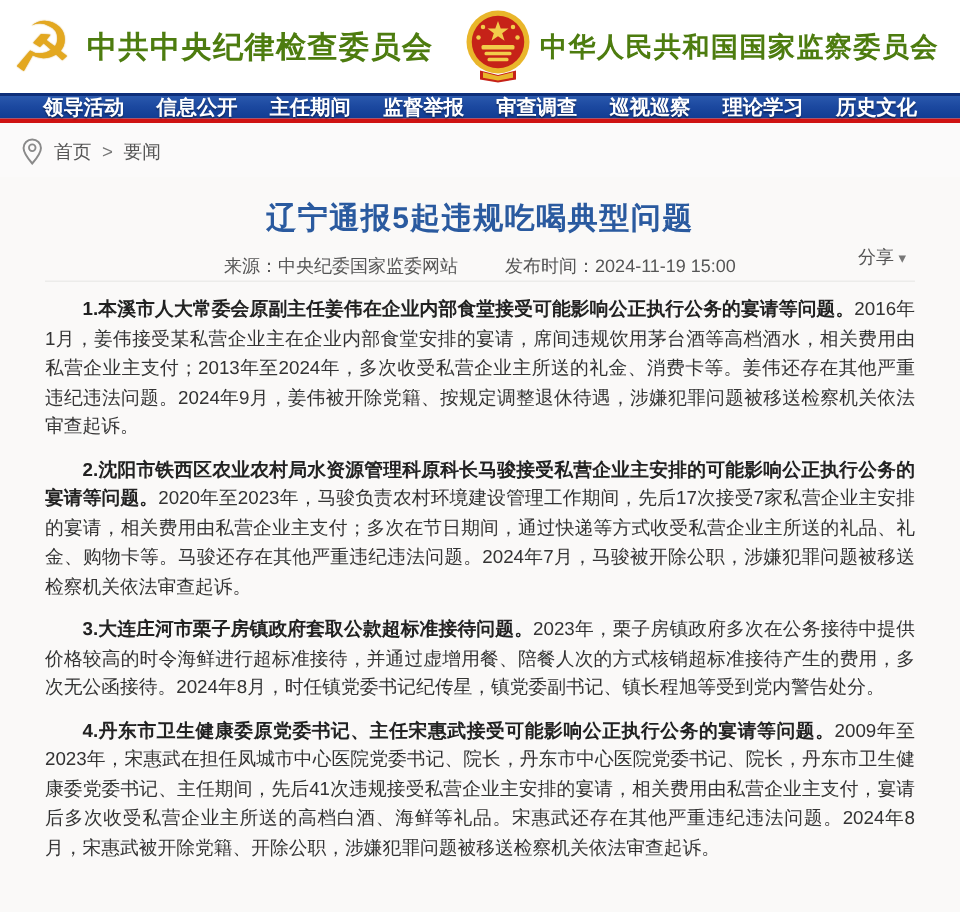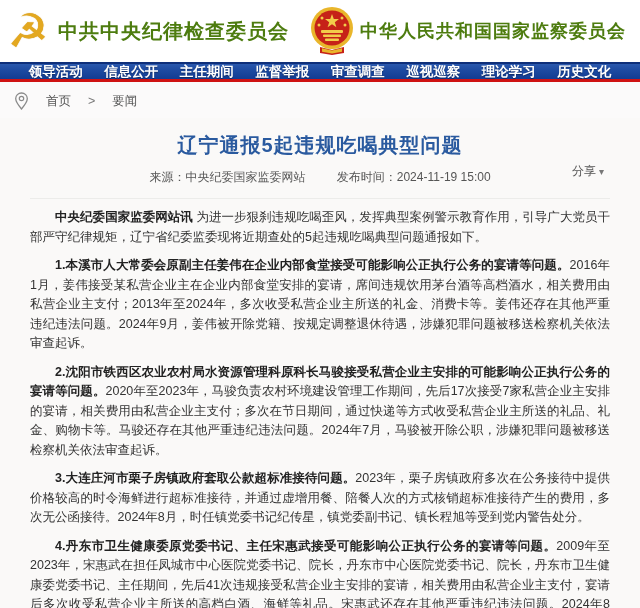--- a/index.html
+++ b/index.html
@@ -39,38 +39,38 @@
     padding: 0 18px;
   }
   .nav-item {
     color: #ffffff; font-weight: bold; font-size: 13.5px;
     text-shadow: 0 1px 1px rgba(0,0,0,.35);
     cursor: pointer; white-space: nowrap;
   }
 
   
   .breadcrumb {
-    display: flex; align-items: center; gap: 17px;
+    display: flex; align-items: center; gap: 7px;
     padding: 10px 0 8px 14px; font-size: 12.5px; color: #555;
     background: #fbfafa;
   }
   .pin-icon { width: 15px; height: 18px; }
   .crumb { cursor: pointer; }
   .crumb-sep { color: #777; }
 
   
   .article { padding: 6px 30px 0 30px; position: relative; }
   .article-title {
     text-align: center; color: #2a5a9f; font-size: 20px; font-weight: bold;
     letter-spacing: 1px; padding: 8px 0 10px 0;
   }
   .meta-row {
     position: relative; text-align: center;
     font-size: 12px; color: #555;
-    padding-bottom: 12px; border-bottom: 1px solid #ececea;
+    padding-bottom: 1px; border-bottom: 1px solid #ececea;
     margin-bottom: 4px;
   }
   .meta-row .meta-seg { margin: 0 14px; }
   .share-box {
     position: absolute; right: 6px; top: -6px;
     font-size: 12px; color: #555; cursor: pointer;
   }
   .share-caret { font-size: 10px; color: #777; margin-left: 3px; }
 
   .body-text { font-size: 12.5px; line-height: 19.5px; text-align: justify; color: #333; }
@@ -130,21 +130,20 @@
   <div class="article">
     <div class="article-title">辽宁通报5起违规吃喝典型问题</div>
 
     <div class="meta-row">
       <span class="meta-seg"><span>来源：</span><span>中央纪委国家监委网站</span></span>
       <span class="meta-seg"><span>发布时间：</span><span>2024-11-19 15:00</span></span>
       <span class="share-box"><span>分享</span><span class="share-caret">▾</span></span>
     </div>
 
     <div class="body-text">
-      <p><span class="lead">中央纪委国家监委网站讯</span><span> 为进一步狠刹违规吃喝歪风，发挥典型案例警示教育作用，引导广大党员干部严守纪律规矩，辽宁省纪委监委现将近期查处的5起违规吃喝典型问题通报如下。</span></p>
 
       <p><span class="lead">1.本溪市人大常委会原副主任姜伟在企业内部食堂接受可能影响公正执行公务的宴请等问题。</span><span>2016年1月，姜伟接受某私营企业主在企业内部食堂安排的宴请，席间违规饮用茅台酒等高档酒水，相关费用由私营企业主支付；2013年至2024年，多次收受私营企业主所送的礼金、消费卡等。姜伟还存在其他严重违纪违法问题。2024年9月，姜伟被开除党籍、按规定调整退休待遇，涉嫌犯罪问题被移送检察机关依法审查起诉。</span></p>
 
       <p><span class="lead">2.沈阳市铁西区农业农村局水资源管理科原科长马骏接受私营企业主安排的可能影响公正执行公务的宴请等问题。</span><span>2020年至2023年，马骏负责农村环境建设管理工作期间，先后17次接受7家私营企业主安排的宴请，相关费用由私营企业主支付；多次在节日期间，通过快递等方式收受私营企业主所送的礼品、礼金、购物卡等。马骏还存在其他严重违纪违法问题。2024年7月，马骏被开除公职，涉嫌犯罪问题被移送检察机关依法审查起诉。</span></p>
 
       <p><span class="lead">3.大连庄河市栗子房镇政府套取公款超标准接待问题。</span><span>2023年，栗子房镇政府多次在公务接待中提供价格较高的时令海鲜进行超标准接待，并通过虚增用餐、陪餐人次的方式核销超标准接待产生的费用，多次无公函接待。2024年8月，时任镇党委书记纪传星，镇党委副书记、镇长程旭等受到党内警告处分。</span></p>
 
       <p><span class="lead">4.丹东市卫生健康委原党委书记、主任宋惠武接受可能影响公正执行公务的宴请等问题。</span><span>2009年至2023年，宋惠武在担任凤城市中心医院党委书记、院长，丹东市中心医院党委书记、院长，丹东市卫生健康委党委书记、主任期间，先后41次违规接受私营企业主安排的宴请，相关费用由私营企业主支付，宴请后多次收受私营企业主所送的高档白酒、海鲜等礼品。宋惠武还存在其他严重违纪违法问题。2024年8月，宋惠武被开除党籍、开除公职，涉嫌犯罪问题被移送检察机关依法审查起诉。</span></p>
 
     </div>

